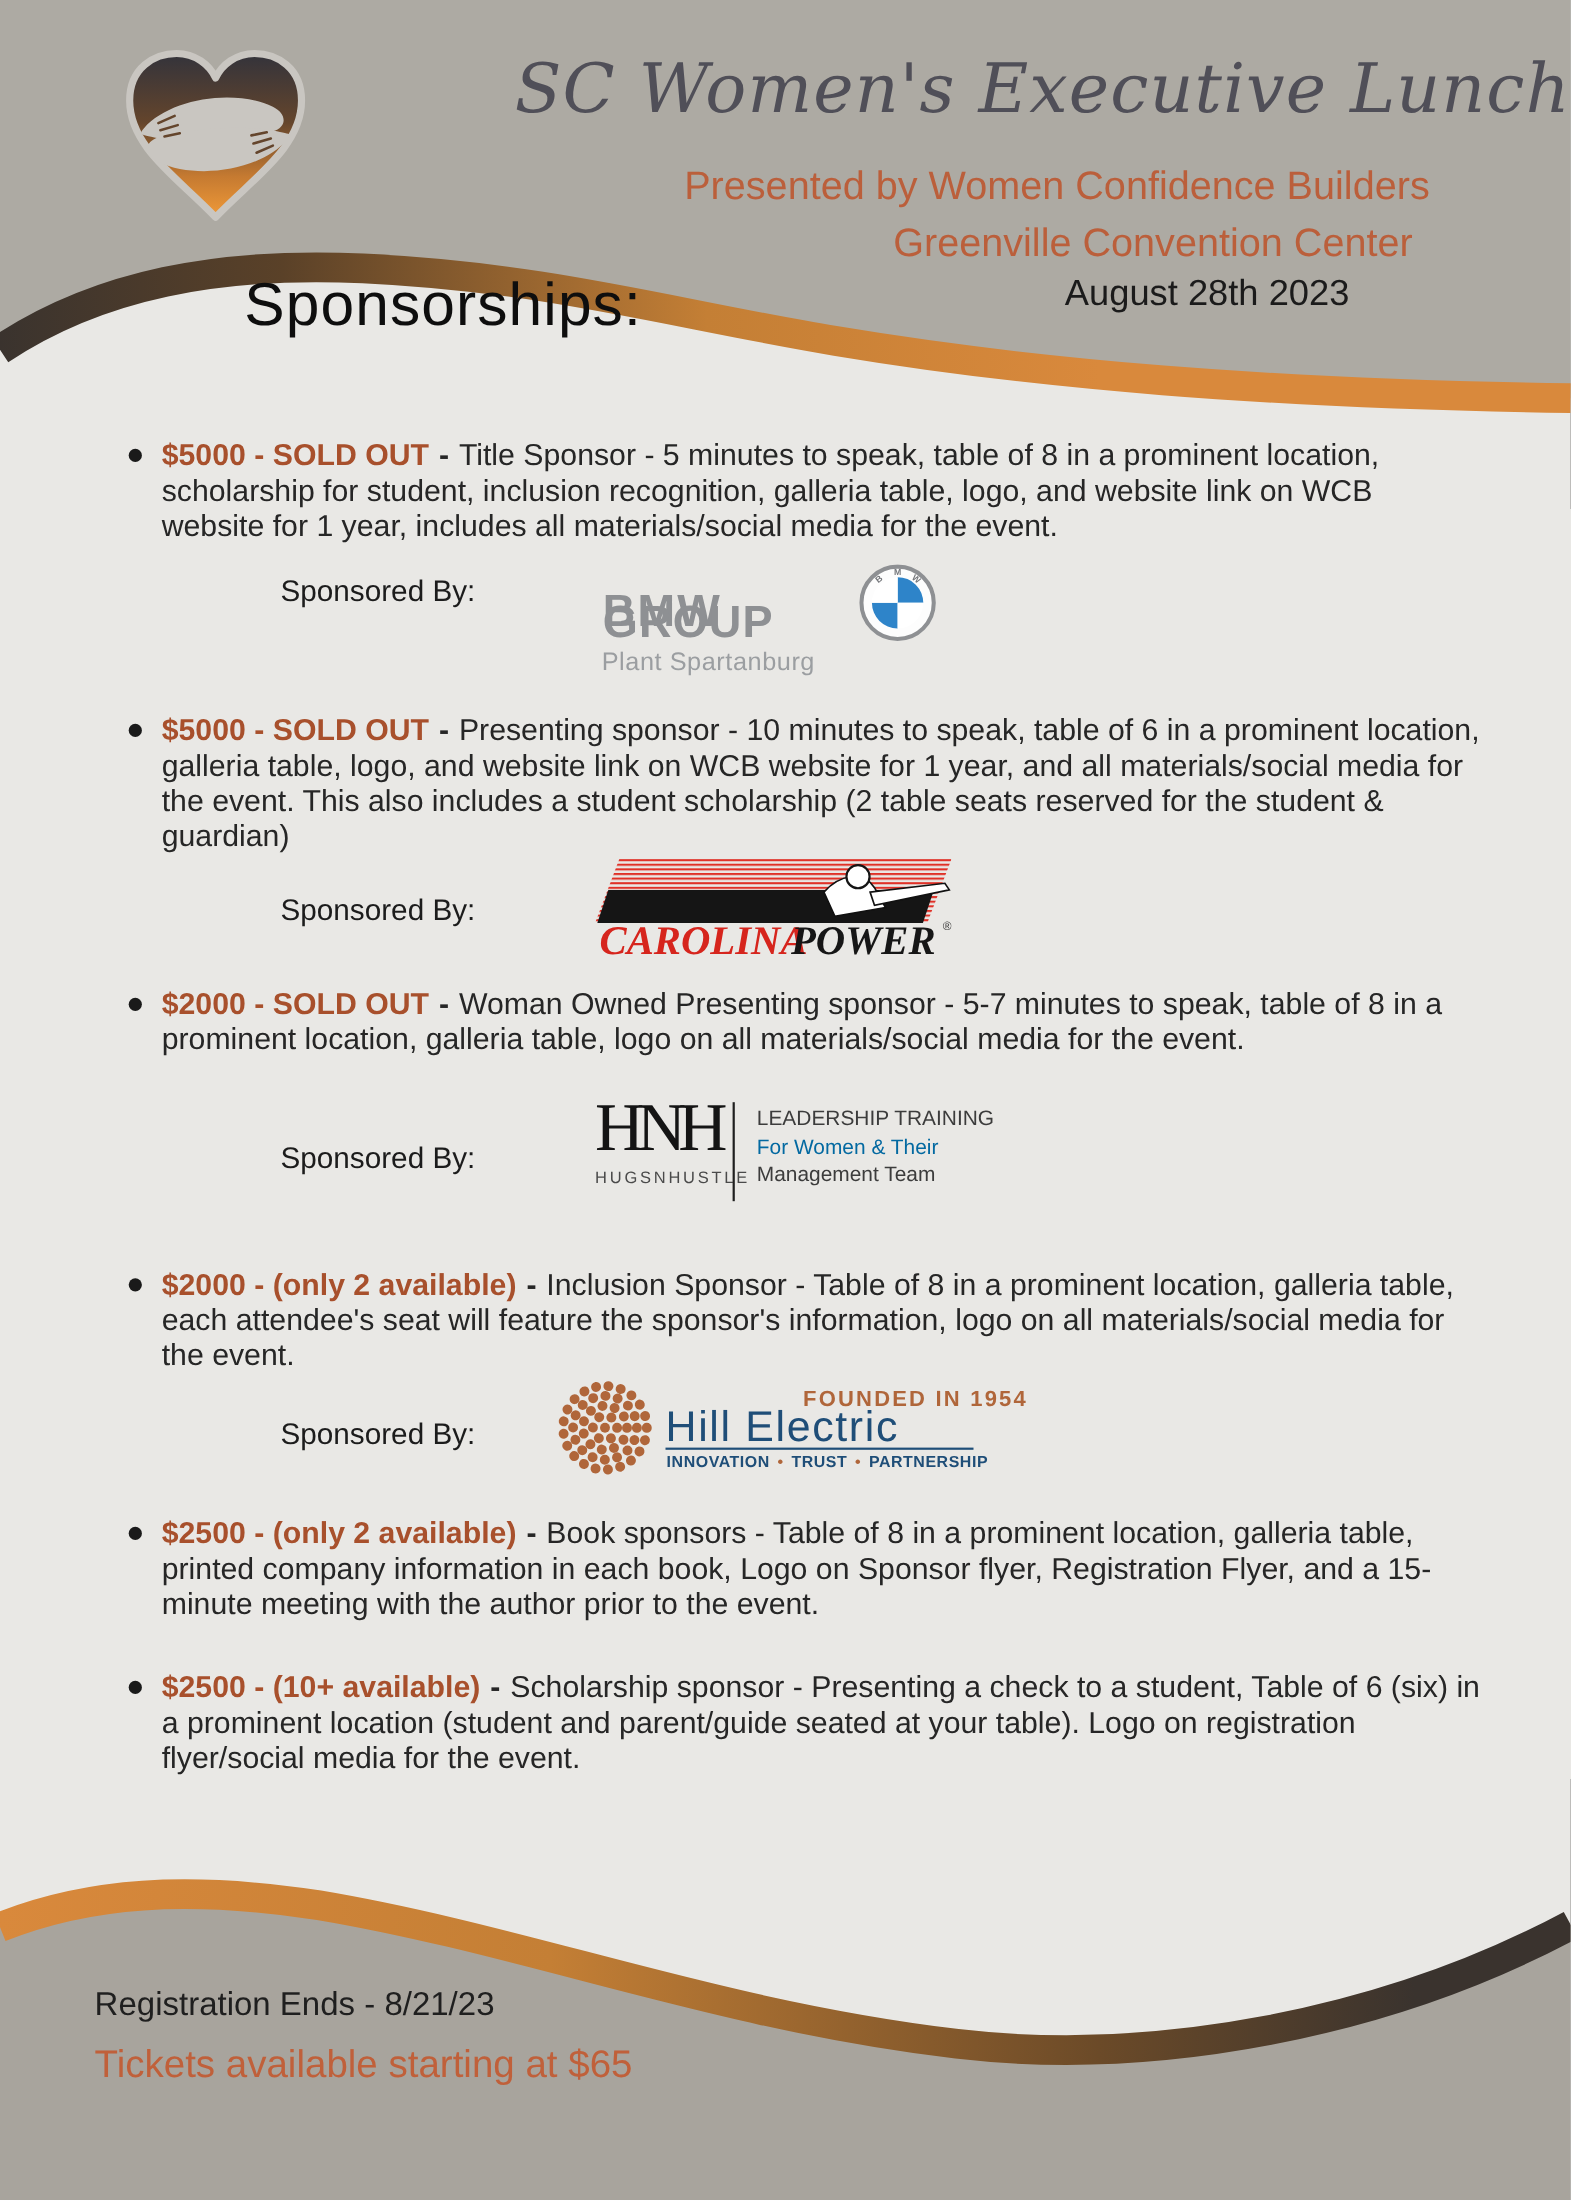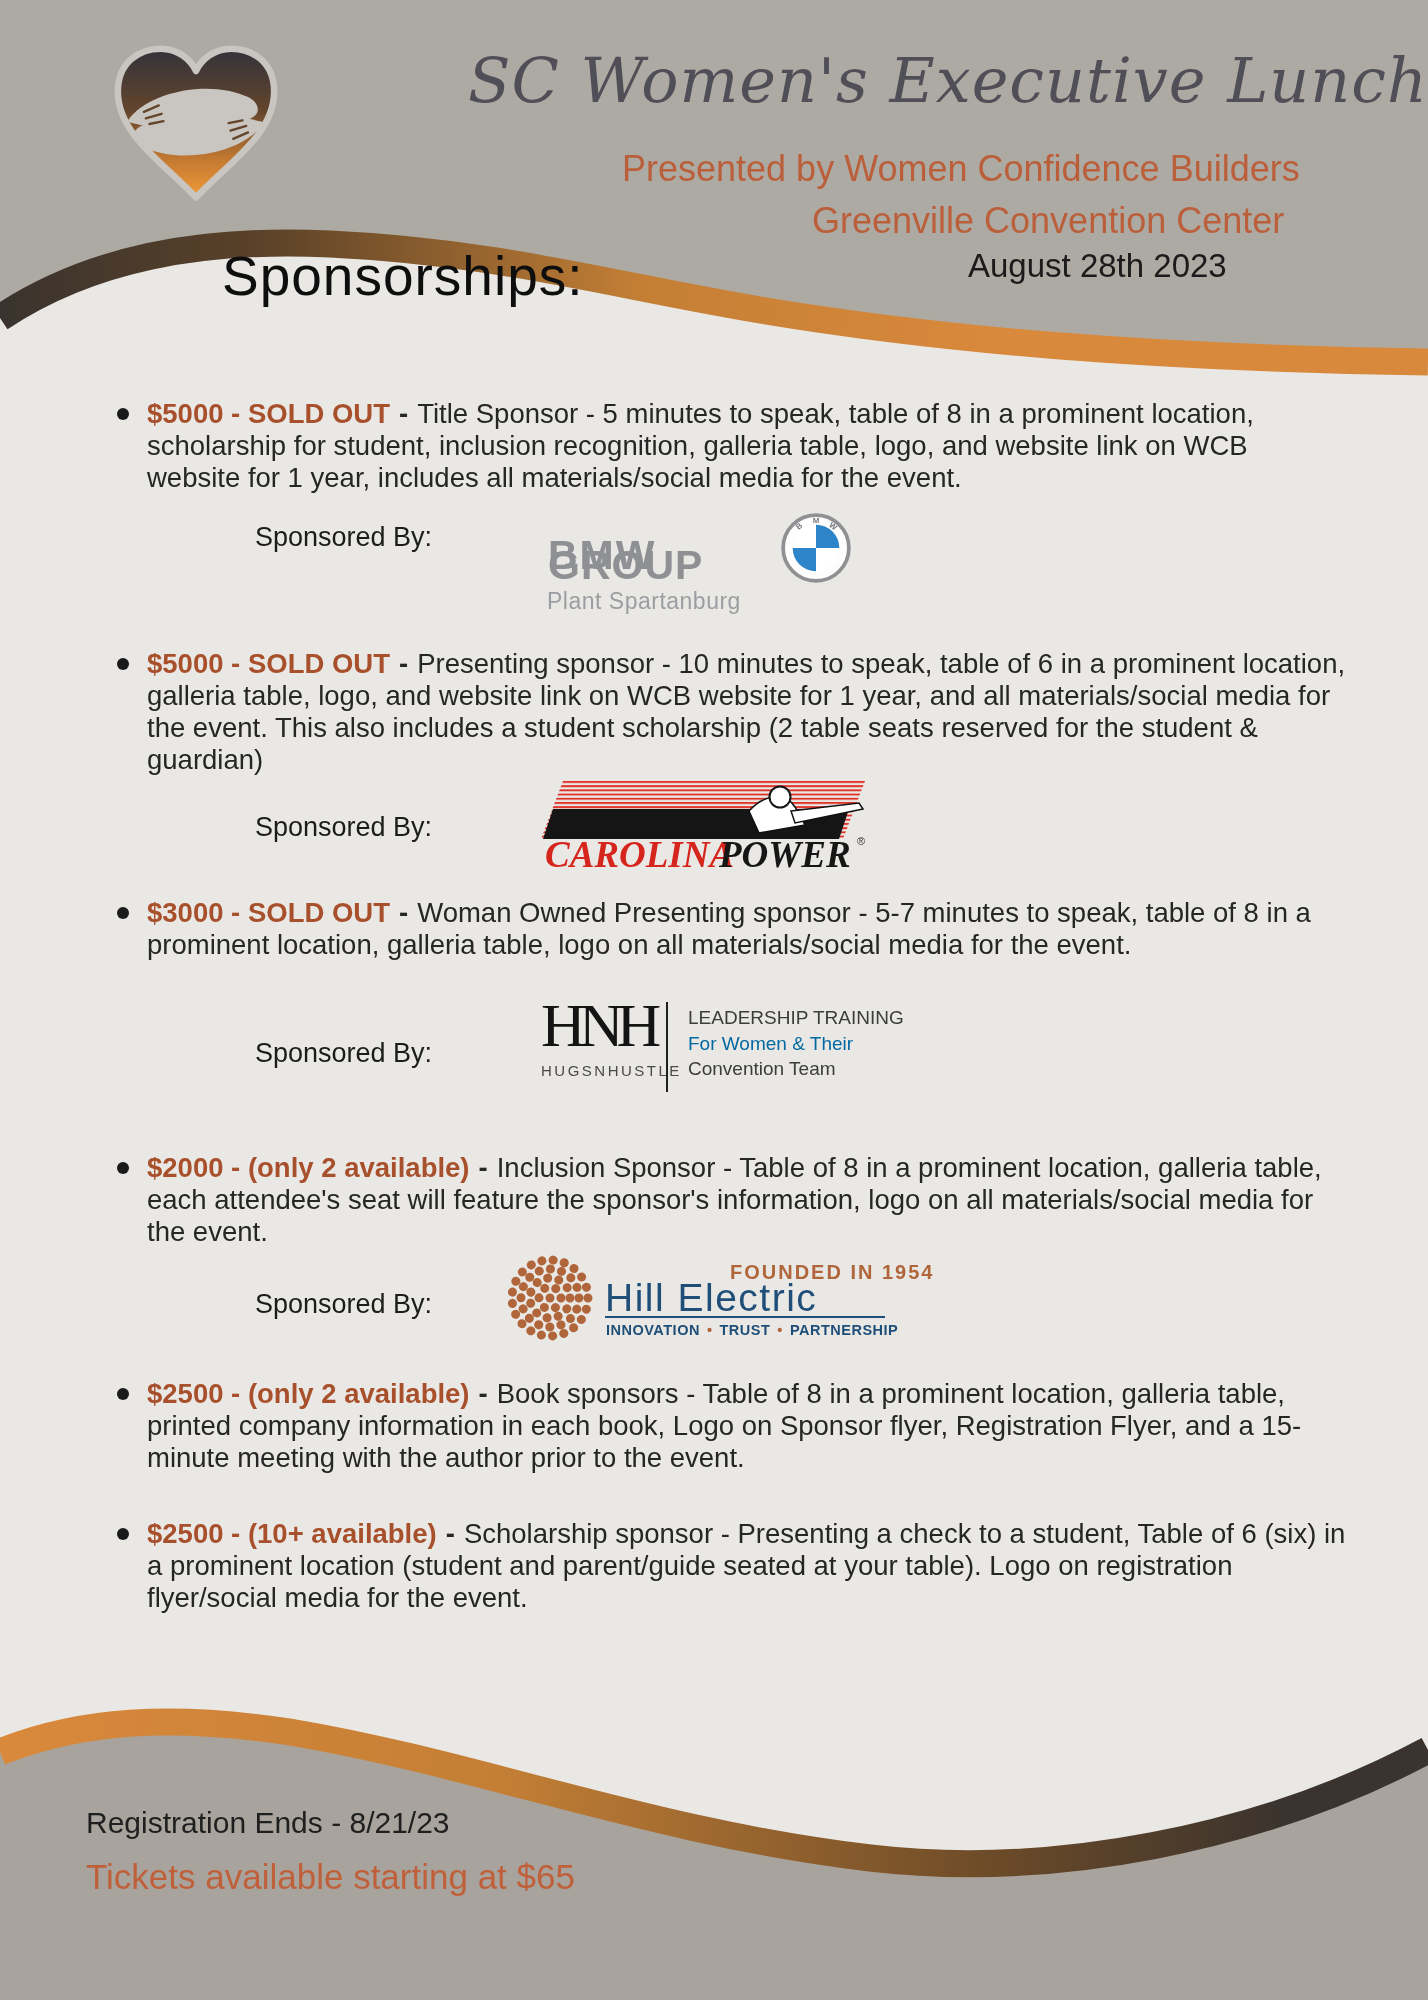--- a/index.html
+++ b/index.html
@@ -151,30 +151,30 @@
     </g>
     <text x="324" y="64" font-size="11" fill="#333">®</text>
     <g font-family="Liberation Serif, serif" font-style="italic" font-weight="bold" font-size="37">
       <text x="12" y="86" fill="#d6251d">CAROLINA</text>
       <text x="186" y="86" fill="#161616">POWER</text>
     </g>
   </svg>
 
   <div class="bullet" style="top:897px">
     <span class="dot"></span>
-    <p><span class="price">$3000 - SOLD OUT</span><span class="bdash">-</span><span>Woman Owned Presenting sponsor - 5-7 minutes to speak, table of 8 in a prominent location, galleria table, logo on all materials/social media for the event.</span></p>
+    <p><span class="price">$2000 - SOLD OUT</span><span class="bdash">-</span><span>Woman Owned Presenting sponsor - 5-7 minutes to speak, table of 8 in a prominent location, galleria table, logo on all materials/social media for the event.</span></p>
   </div>
 
   <div class="abs sby" style="top:1038px;left:255px">Sponsored By:</div>
   <div class="abs hnh-mono">HNH</div>
   <div class="abs hnh-brand">HUGSNHUSTLE</div>
   <div class="abs hnh-div"></div>
   <div class="abs hnh-t1">LEADERSHIP TRAINING</div>
   <div class="abs hnh-t2">For Women &amp; Their</div>
-  <div class="abs hnh-t3">Convention Team</div>
+  <div class="abs hnh-t3">Management Team</div>
 
   <div class="bullet" style="top:1152px">
     <span class="dot"></span>
     <p><span class="price">$2000 - (only 2 available)</span><span class="bdash">-</span><span>Inclusion Sponsor - Table of 8 in a prominent location, galleria table, each attendee's seat will feature the sponsor's information, logo on all materials/social media for the event.</span></p>
   </div>
 
   <div class="abs sby" style="top:1289px;left:255px">Sponsored By:</div>
   <svg class="abs" style="top:1253px;left:505px" width="90" height="92" viewBox="0 0 90 92">
     <g stroke="#b0663a" stroke-width="9" stroke-linecap="round" fill="none">
       <circle cx="45" cy="45" r="11" stroke-dasharray="0.1 11.4"></circle>

